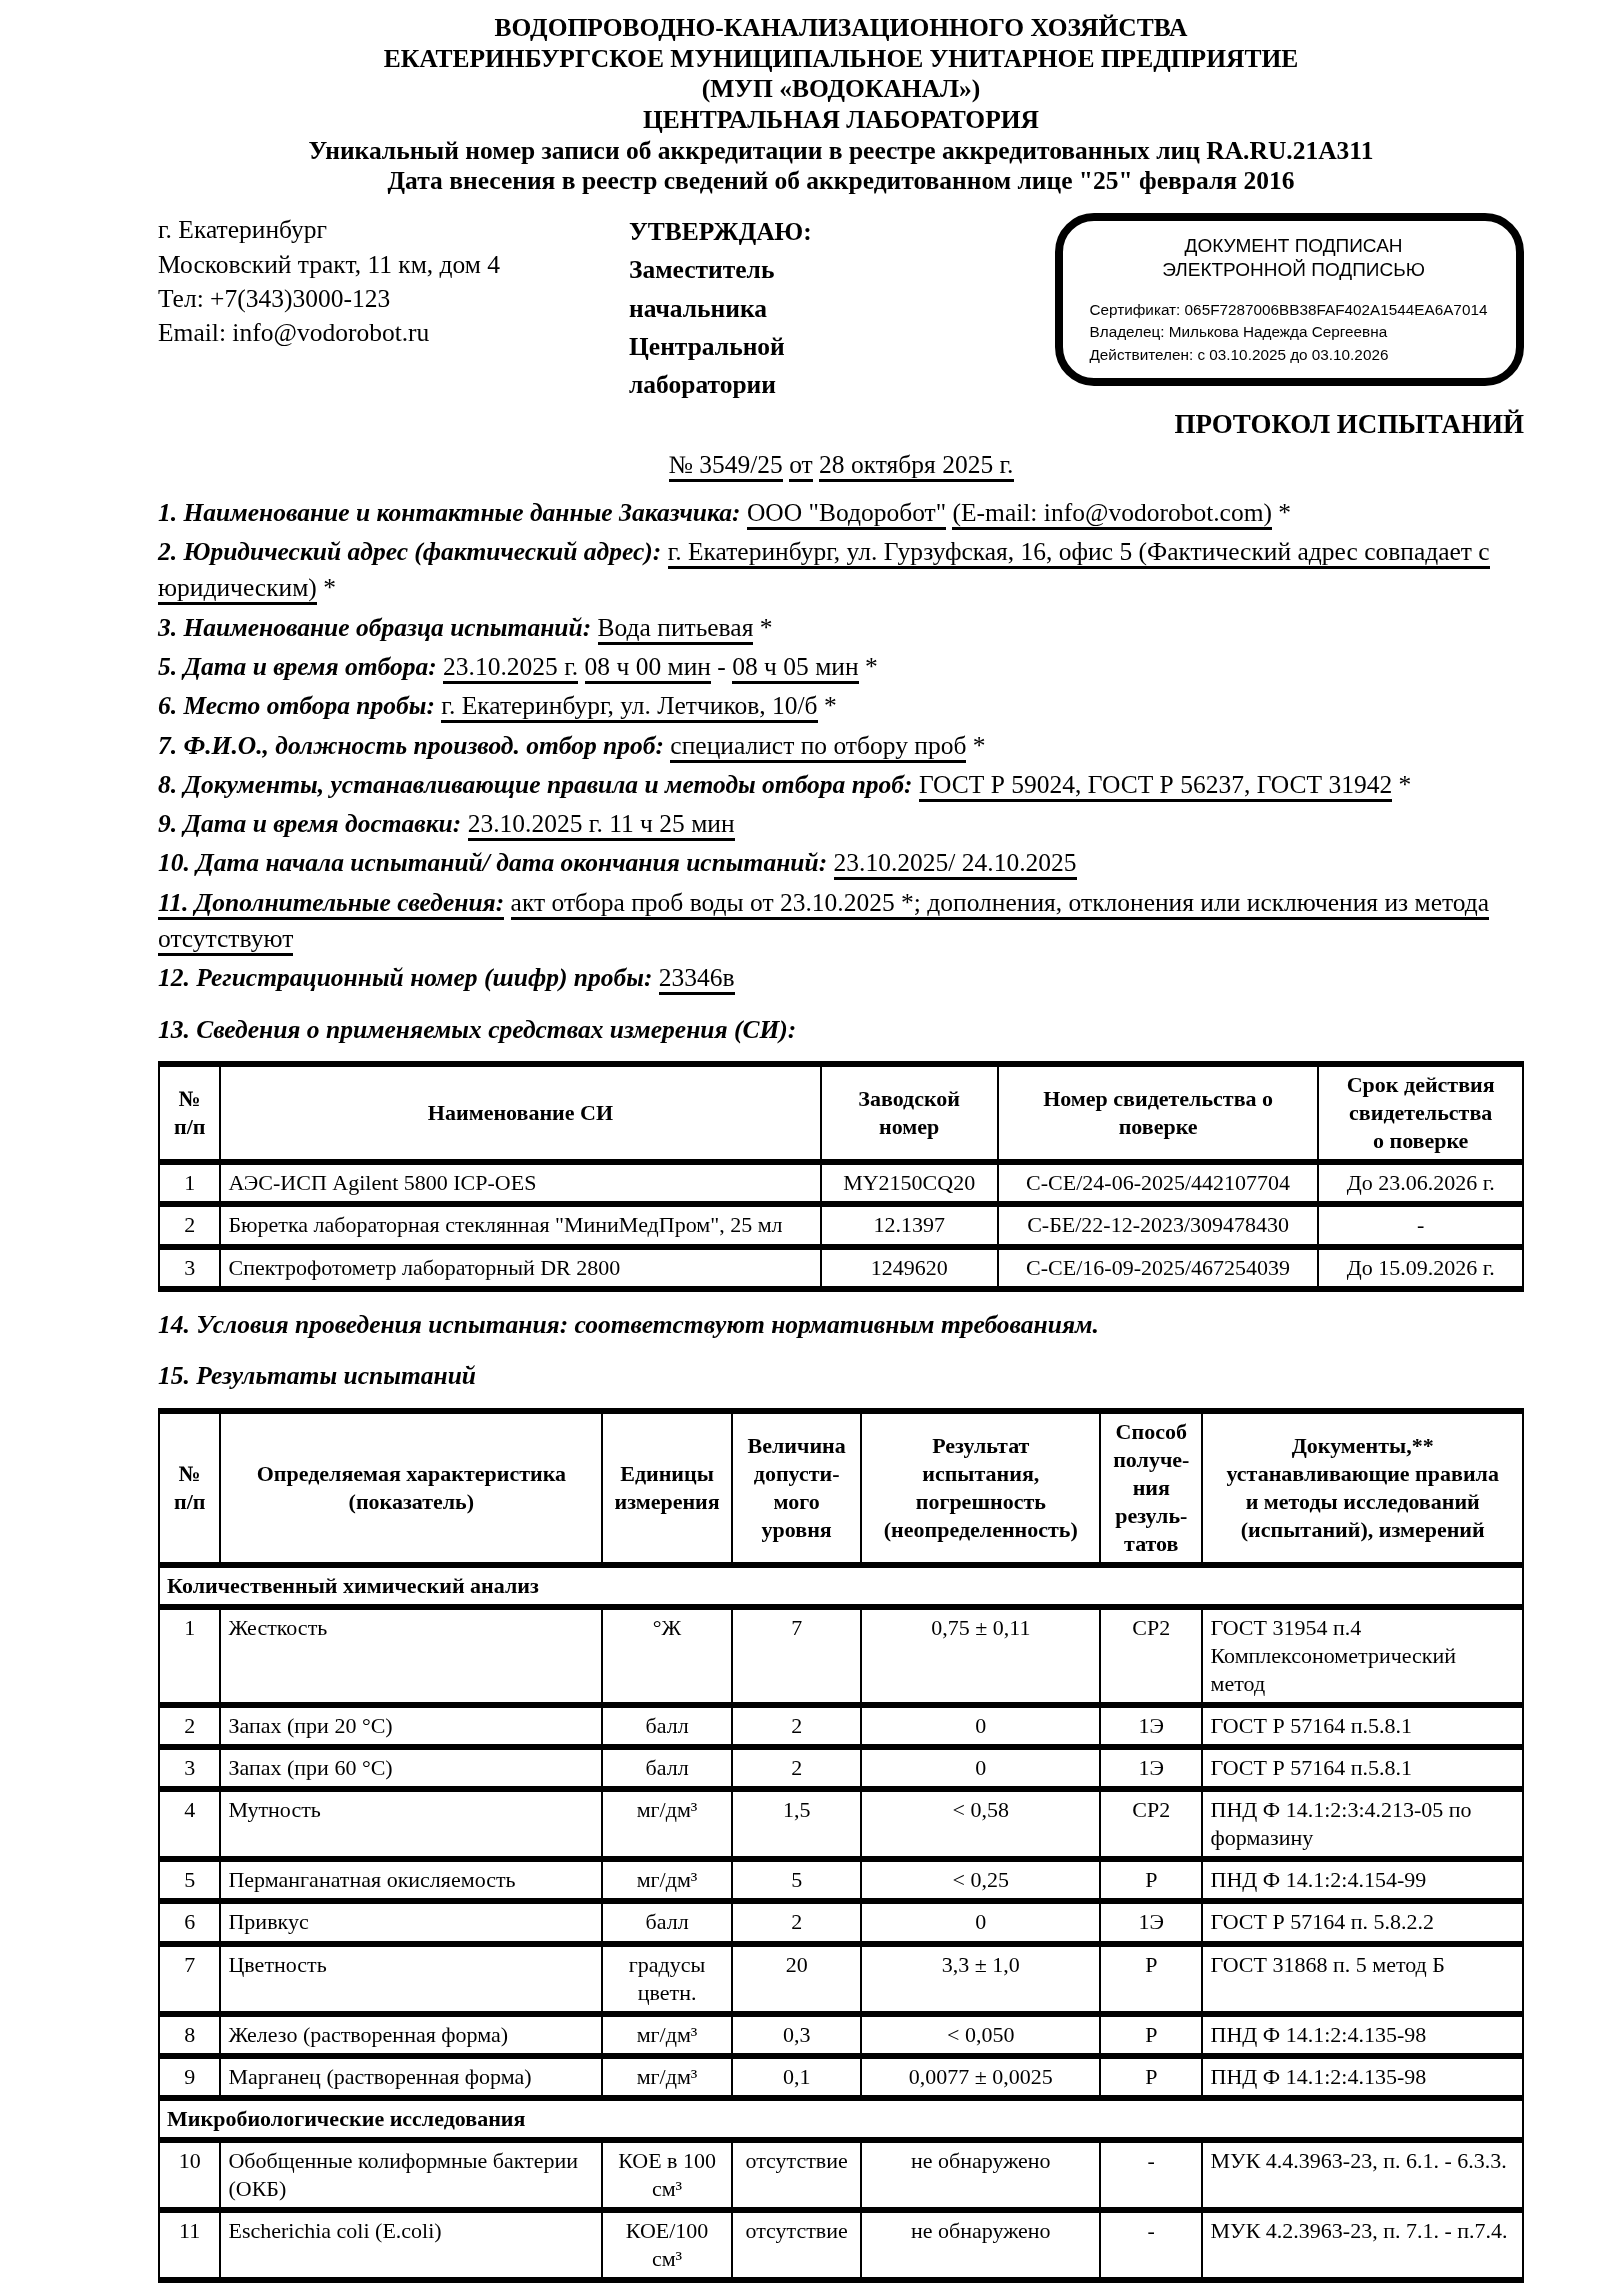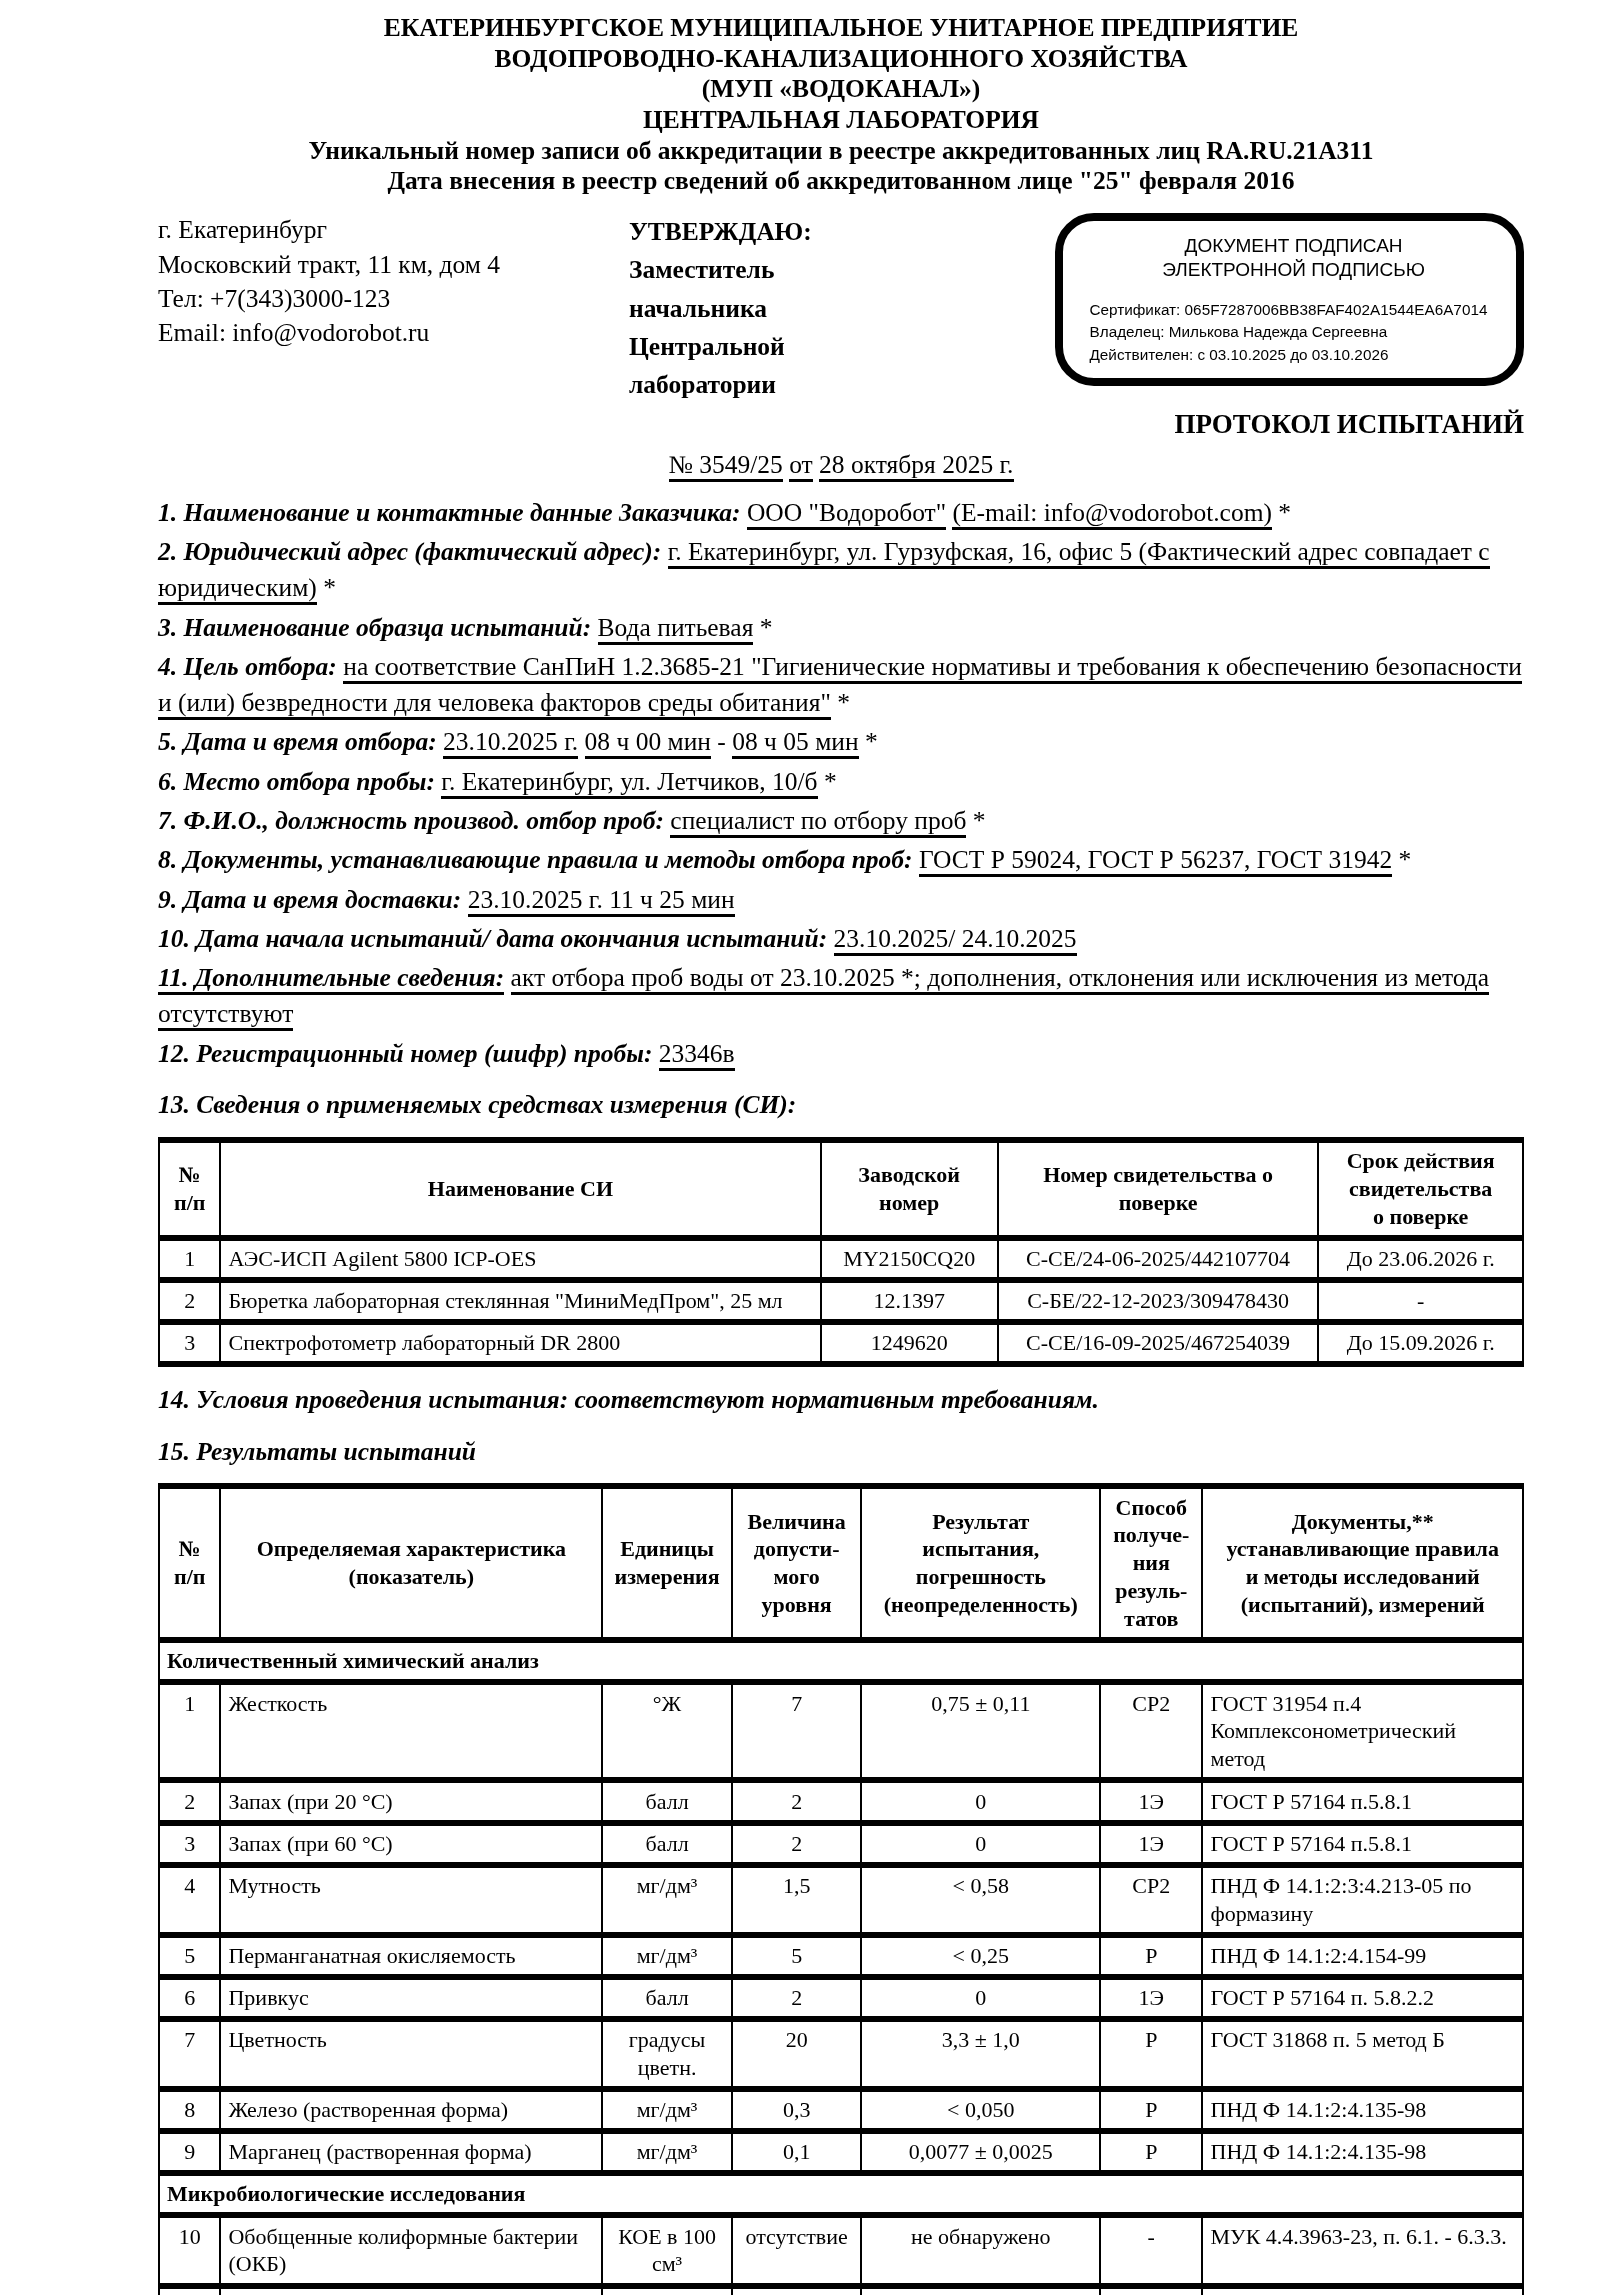--- a/index.html
+++ b/index.html
@@ -38,22 +38,22 @@
   .pre{white-space:pre-line;}
   .sec{text-align:left;font-weight:bold;}
   .gap14{margin-top:15.3px;}
 </style>
 </head>
 <body>
 
 <div class="page">
 
   <div class="hdr">
+    <div>ВОДОПРОВОДНО-КАНАЛИЗАЦИОННОГО ХОЗЯЙСТВА</div>
     <div>ЕКАТЕРИНБУРГСКОЕ МУНИЦИПАЛЬНОЕ УНИТАРНОЕ ПРЕДПРИЯТИЕ</div>
-    <div>ВОДОПРОВОДНО-КАНАЛИЗАЦИОННОГО ХОЗЯЙСТВА</div>
     <div>(МУП «ВОДОКАНАЛ»)</div>
     <div>ЦЕНТРАЛЬНАЯ ЛАБОРАТОРИЯ</div>
     <div>Уникальный номер записи об аккредитации в реестре аккредитованных лиц RA.RU.21А311</div>
     <div>Дата внесения в реестр сведений об аккредитованном лице  "25" февраля 2016</div>
   </div>
 
   <div class="info">
     <div class="contacts">
       <div>г. Екатеринбург</div>
       <div>Московский тракт, 11 км, дом 4</div>
@@ -93,25 +93,20 @@
       <span>*</span>
     </p>
     <p class="item">
       <span class="lbl">2. Юридический адрес (фактический адрес):</span>
       <span class="u">г. Екатеринбург, ул. Гурзуфская, 16, офис 5 (Фактический адрес совпадает с юридическим)</span>
       <span>*</span>
     </p>
     <p class="item">
       <span class="lbl">3. Наименование образца испытаний:</span>
       <span class="u">Вода питьевая</span>
-      <span>*</span>
-    </p>
-    <p class="item">
-      <span class="lbl">4. Цель отбора:</span>
-      <span class="u">на соответствие СанПиН 1.2.3685-21 "Гигиенические нормативы и требования к обеспечению безопасности и (или) безвредности для человека факторов среды обитания"</span>
       <span>*</span>
     </p>
     <p class="item">
       <span class="lbl">5. Дата и время отбора:</span>
       <span class="u">23.10.2025 г.</span>
       <span class="u">08 ч 00 мин</span>
       <span>-</span>
       <span class="u">08 ч 05 мин</span>
       <span>*</span>
     </p>

